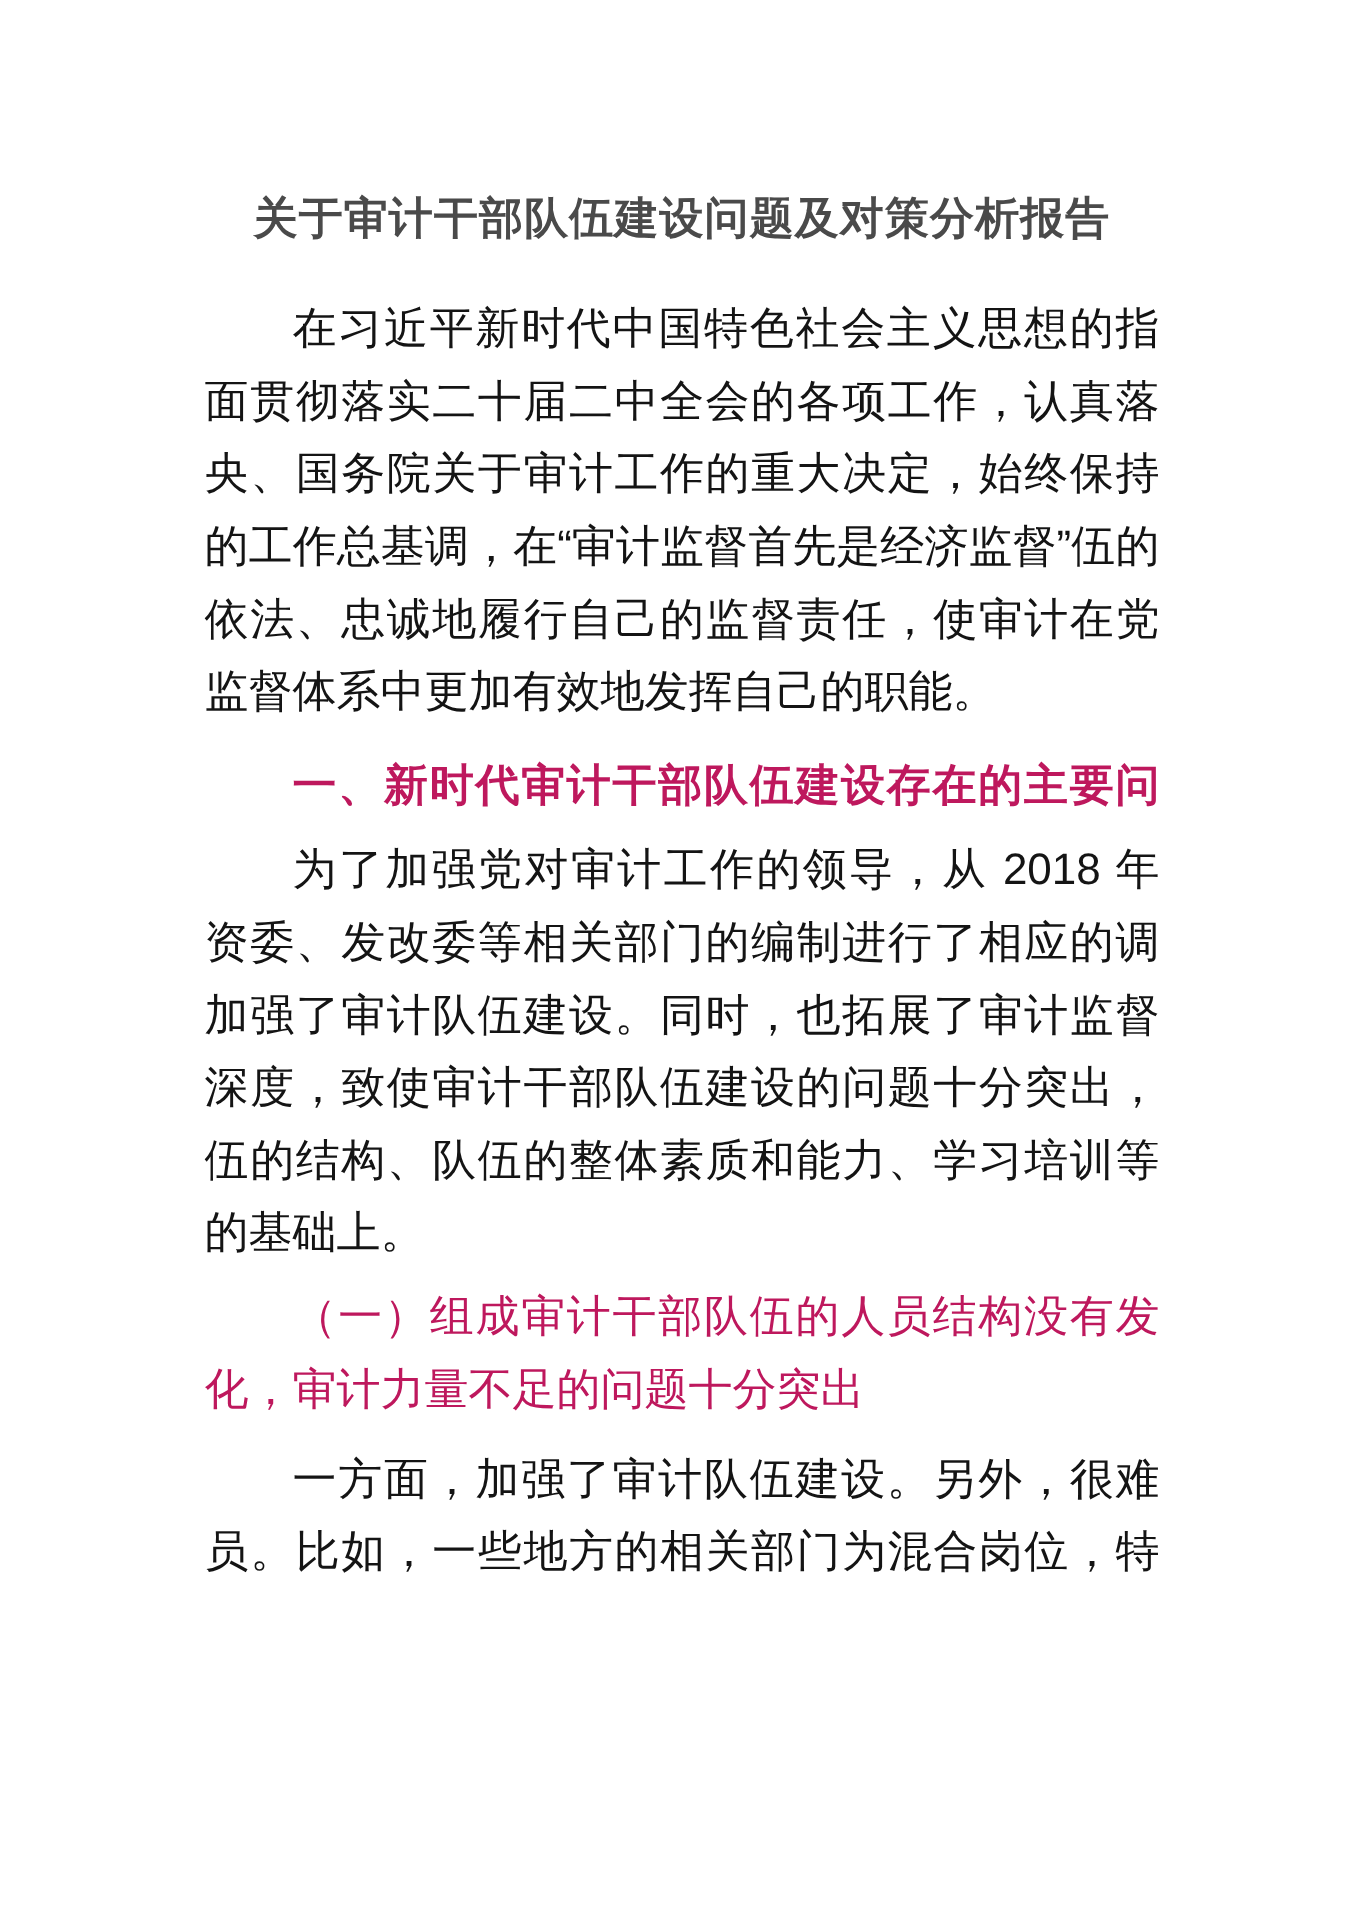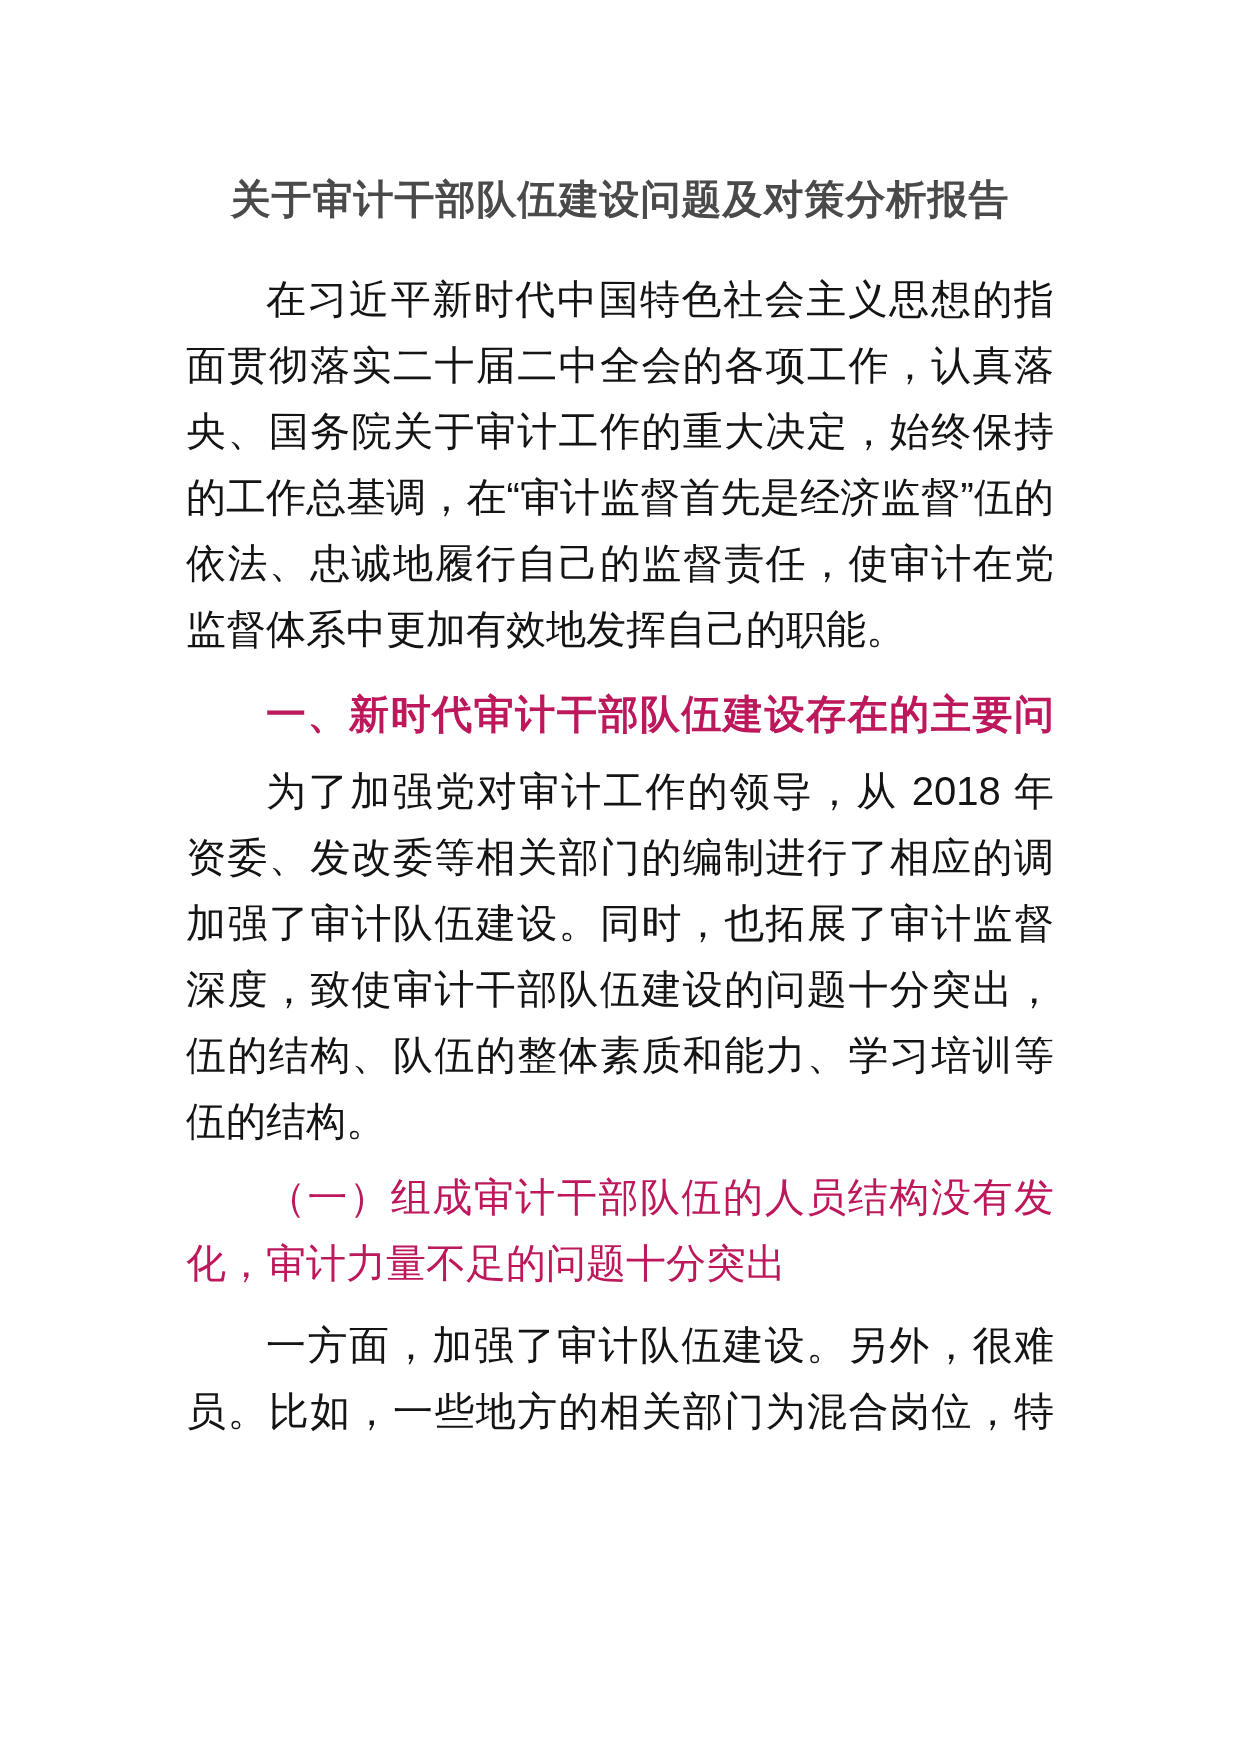--- a/index.html
+++ b/index.html
@@ -81,21 +81,21 @@
         </div>
         <div class="para style-section-heading">
           <div class="line indent last">一、新时代审计干部队伍建设存在的主要问题</div>
         </div>
         <div class="para style-body">
           <div class="line indent">为了加强党对审计工作的领导，从 2018 年开始，县级</div>
           <div class="line">资委、发改委等相关部门的编制进行了相应的调整，工作</div>
           <div class="line">加强了审计队伍建设。同时，也拓展了审计监督的广度和</div>
           <div class="line">深度，致使审计干部队伍建设的问题十分突出，特别是队</div>
           <div class="line">伍的结构、队伍的整体素质和能力、学习培训等方面的问</div>
-          <div class="line last">伍的结构。</div>
+          <div class="line last">的基础上。</div>
         </div>
         <div class="para style-sub-heading">
           <div class="line indent">（一）组成审计干部队伍的人员结构没有发生根本变</div>
           <div class="line last">化，审计力量不足的问题十分突出</div>
         </div>
         <div class="para style-body-continued">
           <div class="line indent">一方面，加强了审计队伍建设。另外，很难调动工作人</div>
           <div class="line">员。比如，一些地方的相关部门为混合岗位，特别是队</div>
         </div>
       </div>

